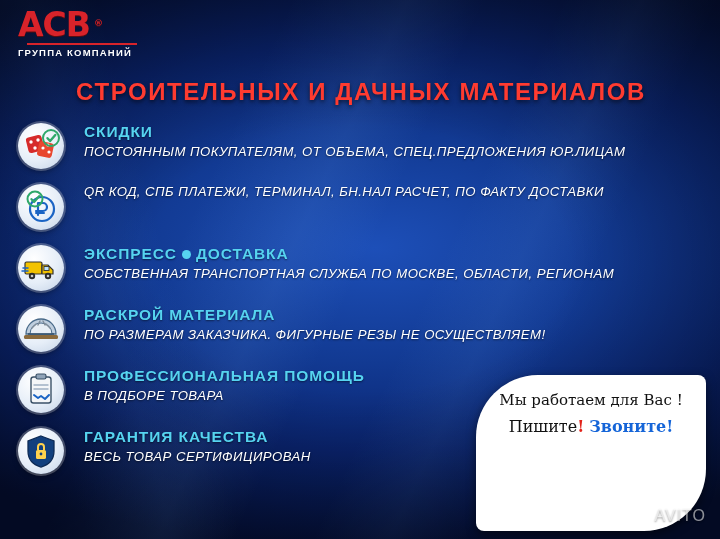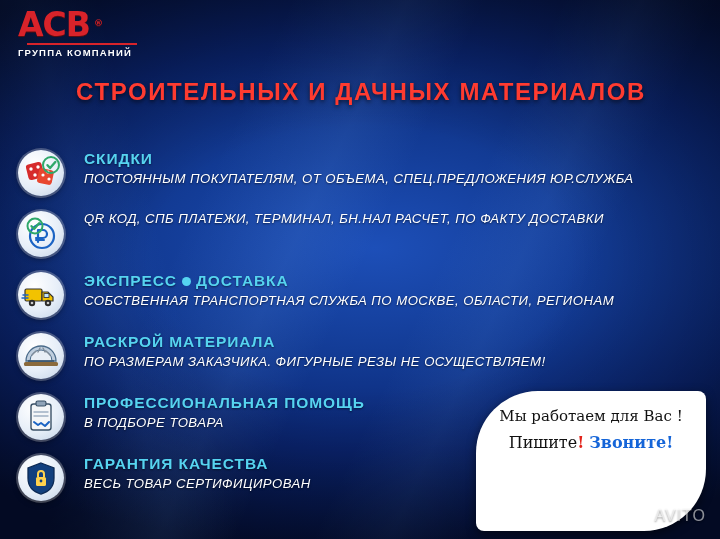--- a/index.html
+++ b/index.html
@@ -97,21 +97,21 @@
     font-size: 24px;
     font-weight: bold;
     letter-spacing: 1.6px;
     text-shadow: 0 2px 4px rgba(0,0,0,.6);
   }
 
   
   .features {
     position: absolute;
     left: 14px;
-    top: 148px;
+    top: 121px;
     width: 694px;
   }
   .feature {
     position: relative;
     min-height: 54px;
     margin-bottom: 7px;
   }
   .f-icon {
     position: absolute;
     left: 4px;
@@ -148,21 +148,21 @@
     letter-spacing: 0.45px;
     text-shadow: 0 1px 2px rgba(0,0,0,.55);
   }
 
   
   .callout {
     position: absolute;
     right: 14px;
     bottom: 8px;
     width: 230px;
-    height: 140px;
+    height: 156px;
     background: #ffffff;
     border-radius: 62px 8px 62px 8px;
     box-shadow: 0 3px 10px rgba(0,0,0,.5);
     padding: 12px 14px;
     box-sizing: border-box;
     text-align: center;
   }
   .co-line1 {
     color: #111;
     font-size: 15px;
@@ -228,21 +228,21 @@
           <rect x="20" y="19" width="15" height="15" rx="3" fill="#e8472f" transform="rotate(12 27 26)"></rect>
           <circle cx="25" cy="25" r="1.6" fill="#fff"></circle>
             <circle cx="31" cy="29" r="1.6" fill="#fff"></circle>
           <circle cx="30" cy="22" r="1.6" fill="#fff"></circle>
           <circle cx="33" cy="15" r="8" fill="none" stroke="#2fa86a" stroke-width="2"></circle>
           <path d="M29.5 15.2 l2.6 2.8 l5.2 -6" fill="none" stroke="#2fa86a" stroke-width="2.4" stroke-linecap="round" stroke-linejoin="round"></path>
         </svg>
       </div>
       <div class="f-text">
         <div class="f-title">СКИДКИ</div>
-        <div class="f-desc">ПОСТОЯННЫМ ПОКУПАТЕЛЯМ, ОТ ОБЪЕМА, СПЕЦ.ПРЕДЛОЖЕНИЯ ЮР.СЛУЖБА</div>
+        <div class="f-desc">ПОСТОЯННЫМ ПОКУПАТЕЛЯМ, ОТ ОБЪЕМА, СПЕЦ.ПРЕДЛОЖЕНИЯ ЮР.ЛИЦАМ</div>
       </div>
     </div>
 
     <div class="feature">
       <div class="f-icon">
         <svg viewBox="0 0 46 46">
           <circle cx="24" cy="25" r="12" fill="none" stroke="#1b64c4" stroke-width="2.2"></circle>
           <path d="M20 31 V19 h5 a4 4 0 0 1 0 8 h-7" fill="none" stroke="#1b64c4" stroke-width="2.2" stroke-linecap="round" stroke-linejoin="round"></path>
           <path d="M18 29 h8" stroke="#1b64c4" stroke-width="2" stroke-linecap="round"></path>
           <circle cx="17" cy="15" r="7.5" fill="none" stroke="#2fa86a" stroke-width="2"></circle>

